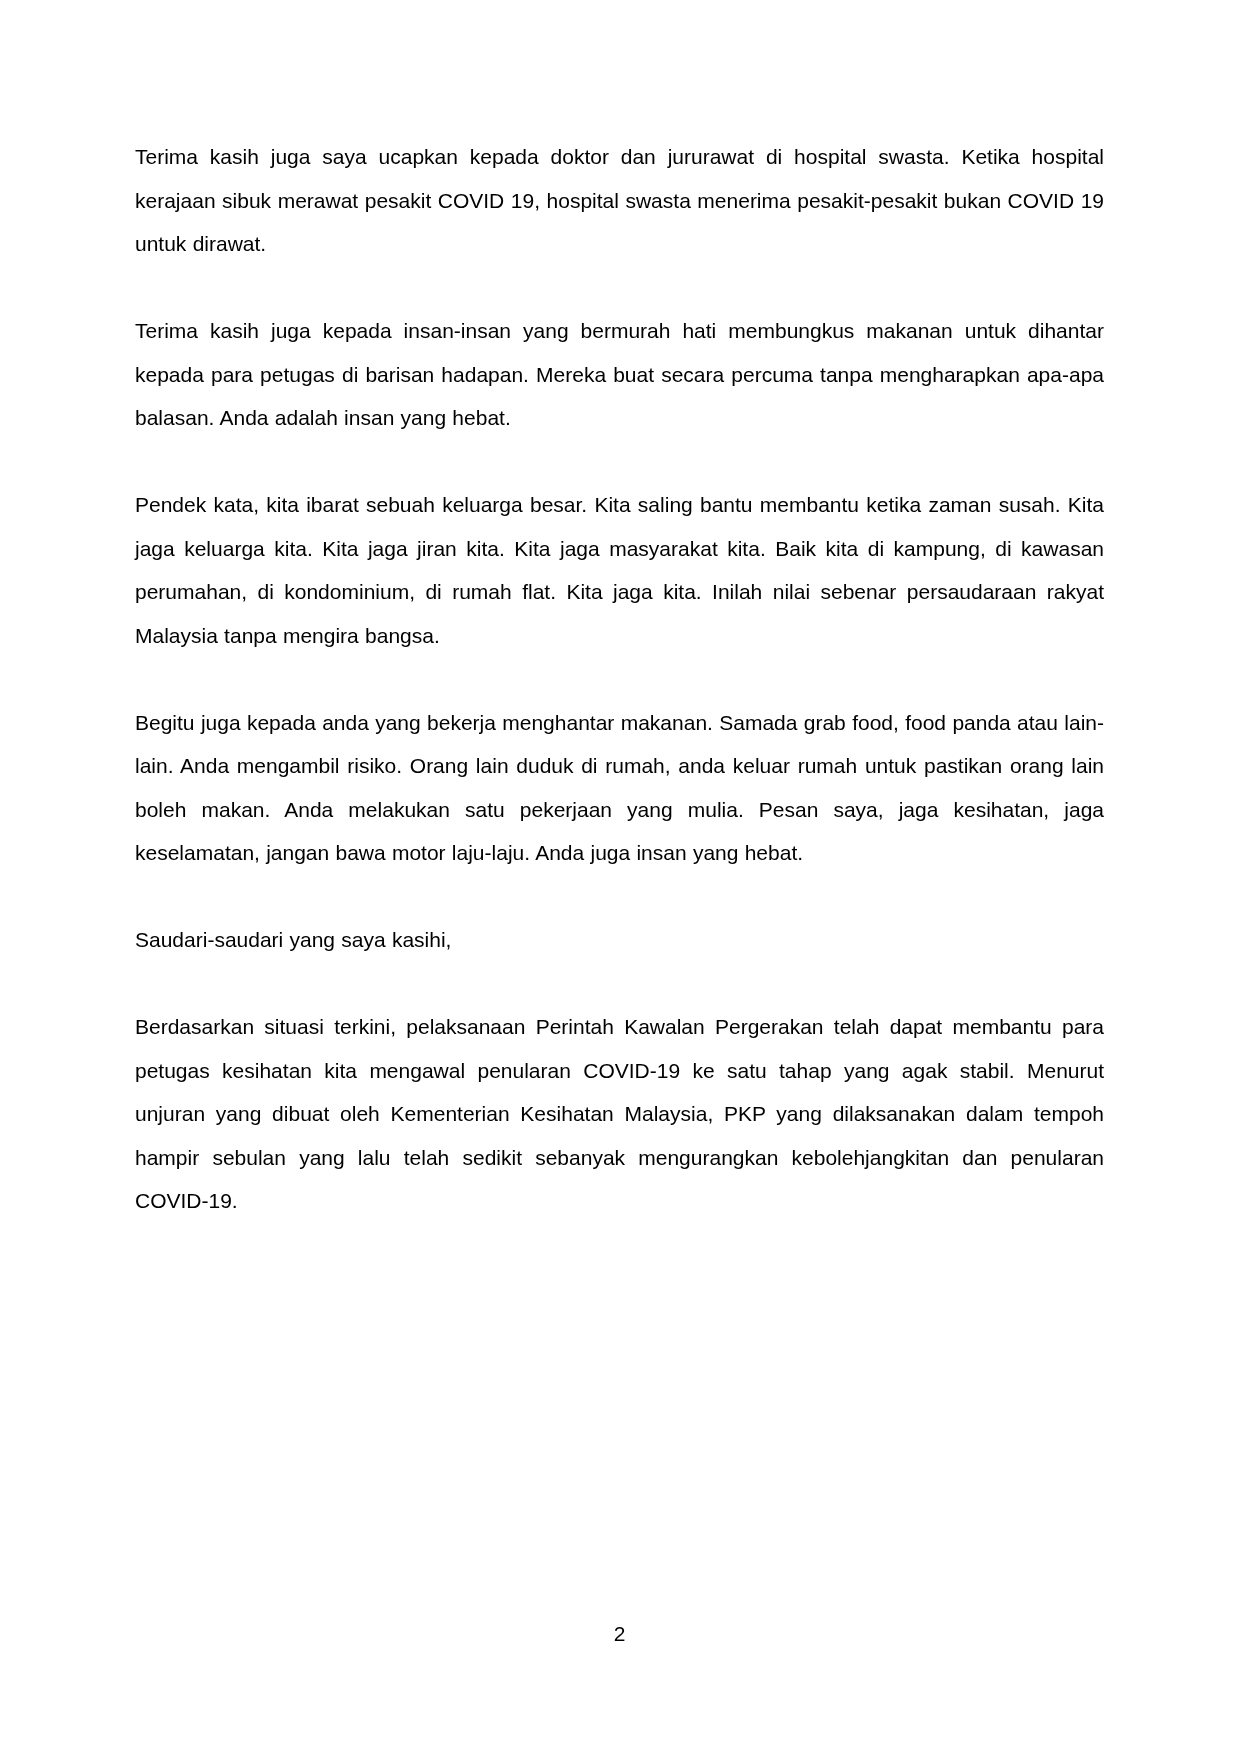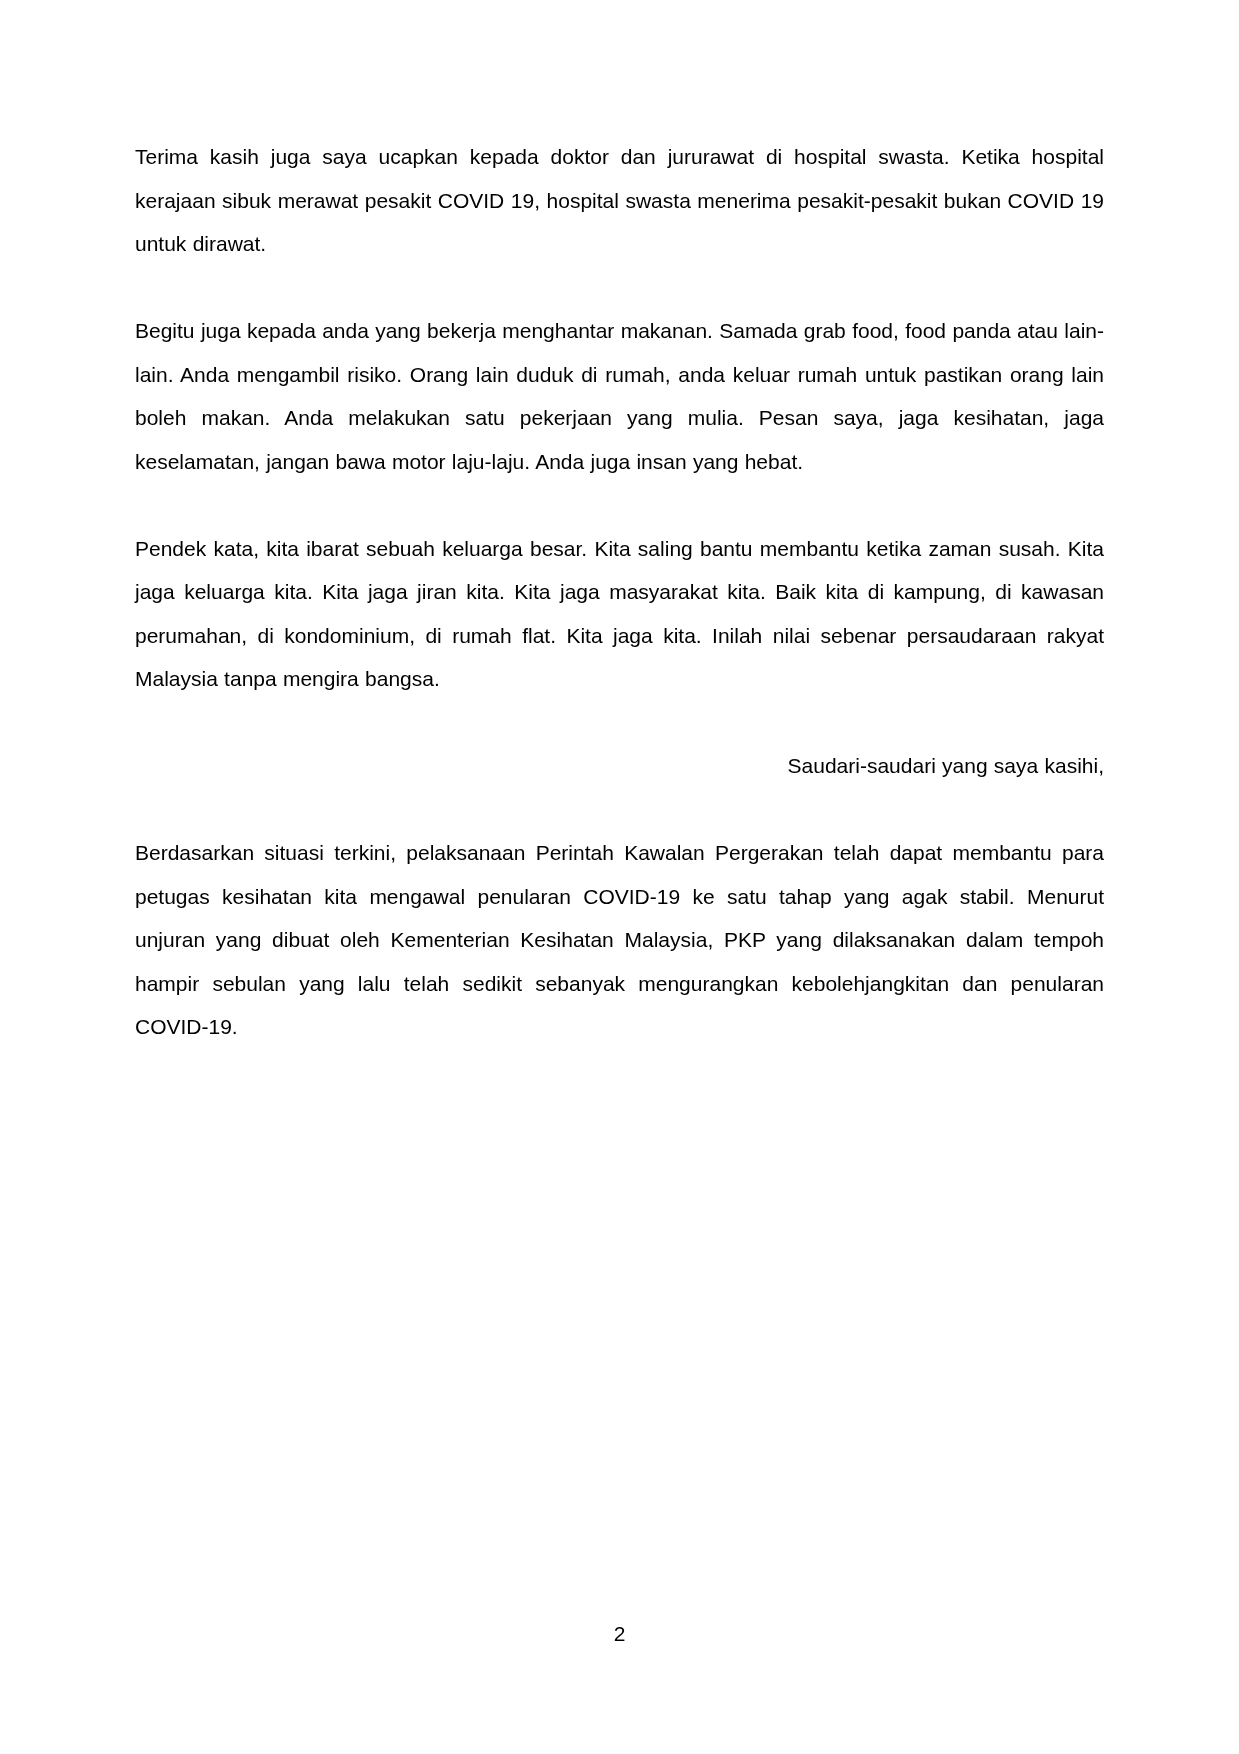--- a/index.html
+++ b/index.html
@@ -25,38 +25,39 @@
     left: 135px;
     width: 969px;
   }
   .para {
     margin: 0 0 43.5px 0;
     text-align: justify;
     text-justify: inter-word;
     word-spacing: 0.02em;
   }
   .para.left {
-    text-align: right;
+    text-align: left;
   }
   .page-number {
     position: absolute;
     top: 1612px;
     left: 0;
     width: 100%;
     text-align: center;
     font-size: 21px;
     line-height: 43.5px;
     color: #000000;
   }
 </style>
 </head>
 <body>
 
 <div class="page">
   <div class="content">
     <p class="para">Terima kasih juga saya ucapkan kepada doktor dan jururawat di hospital swasta. Ketika hospital kerajaan sibuk merawat pesakit COVID 19, hospital swasta menerima pesakit-pesakit bukan COVID 19 untuk dirawat.</p>
+    <p class="para">Terima kasih juga kepada insan-insan yang bermurah hati membungkus makanan untuk dihantar kepada para petugas di barisan hadapan. Mereka buat secara percuma tanpa mengharapkan apa-apa balasan. Anda adalah insan yang hebat.</p>
+    <p class="para">Pendek kata, kita ibarat sebuah keluarga besar. Kita saling bantu membantu ketika zaman susah. Kita jaga keluarga kita. Kita jaga jiran kita. Kita jaga masyarakat kita. Baik kita di kampung, di kawasan perumahan, di kondominium, di rumah flat. Kita jaga kita. Inilah nilai sebenar persaudaraan rakyat Malaysia tanpa mengira bangsa.</p>
     <p class="para">Begitu juga kepada anda yang bekerja menghantar makanan. Samada grab food, food panda atau lain-lain. Anda mengambil risiko. Orang lain duduk di rumah, anda keluar rumah untuk pastikan orang lain boleh makan. Anda melakukan satu pekerjaan yang mulia. Pesan saya, jaga kesihatan, jaga keselamatan, jangan bawa motor laju-laju. Anda juga insan yang hebat.</p>
-    <p class="para">Pendek kata, kita ibarat sebuah keluarga besar. Kita saling bantu membantu ketika zaman susah. Kita jaga keluarga kita. Kita jaga jiran kita. Kita jaga masyarakat kita. Baik kita di kampung, di kawasan perumahan, di kondominium, di rumah flat. Kita jaga kita. Inilah nilai sebenar persaudaraan rakyat Malaysia tanpa mengira bangsa.</p>
     <p class="para left">Saudari-saudari yang saya kasihi,</p>
     <p class="para">Berdasarkan situasi terkini, pelaksanaan Perintah Kawalan Pergerakan telah dapat membantu para petugas kesihatan kita mengawal penularan COVID-19 ke satu tahap yang agak stabil. Menurut unjuran yang dibuat oleh Kementerian Kesihatan Malaysia, PKP yang dilaksanakan dalam tempoh hampir sebulan yang lalu telah sedikit sebanyak mengurangkan kebolehjangkitan dan penularan COVID-19.</p>
   </div>
   <div class="page-number">2</div>
 </div>
 
 </body></html>

